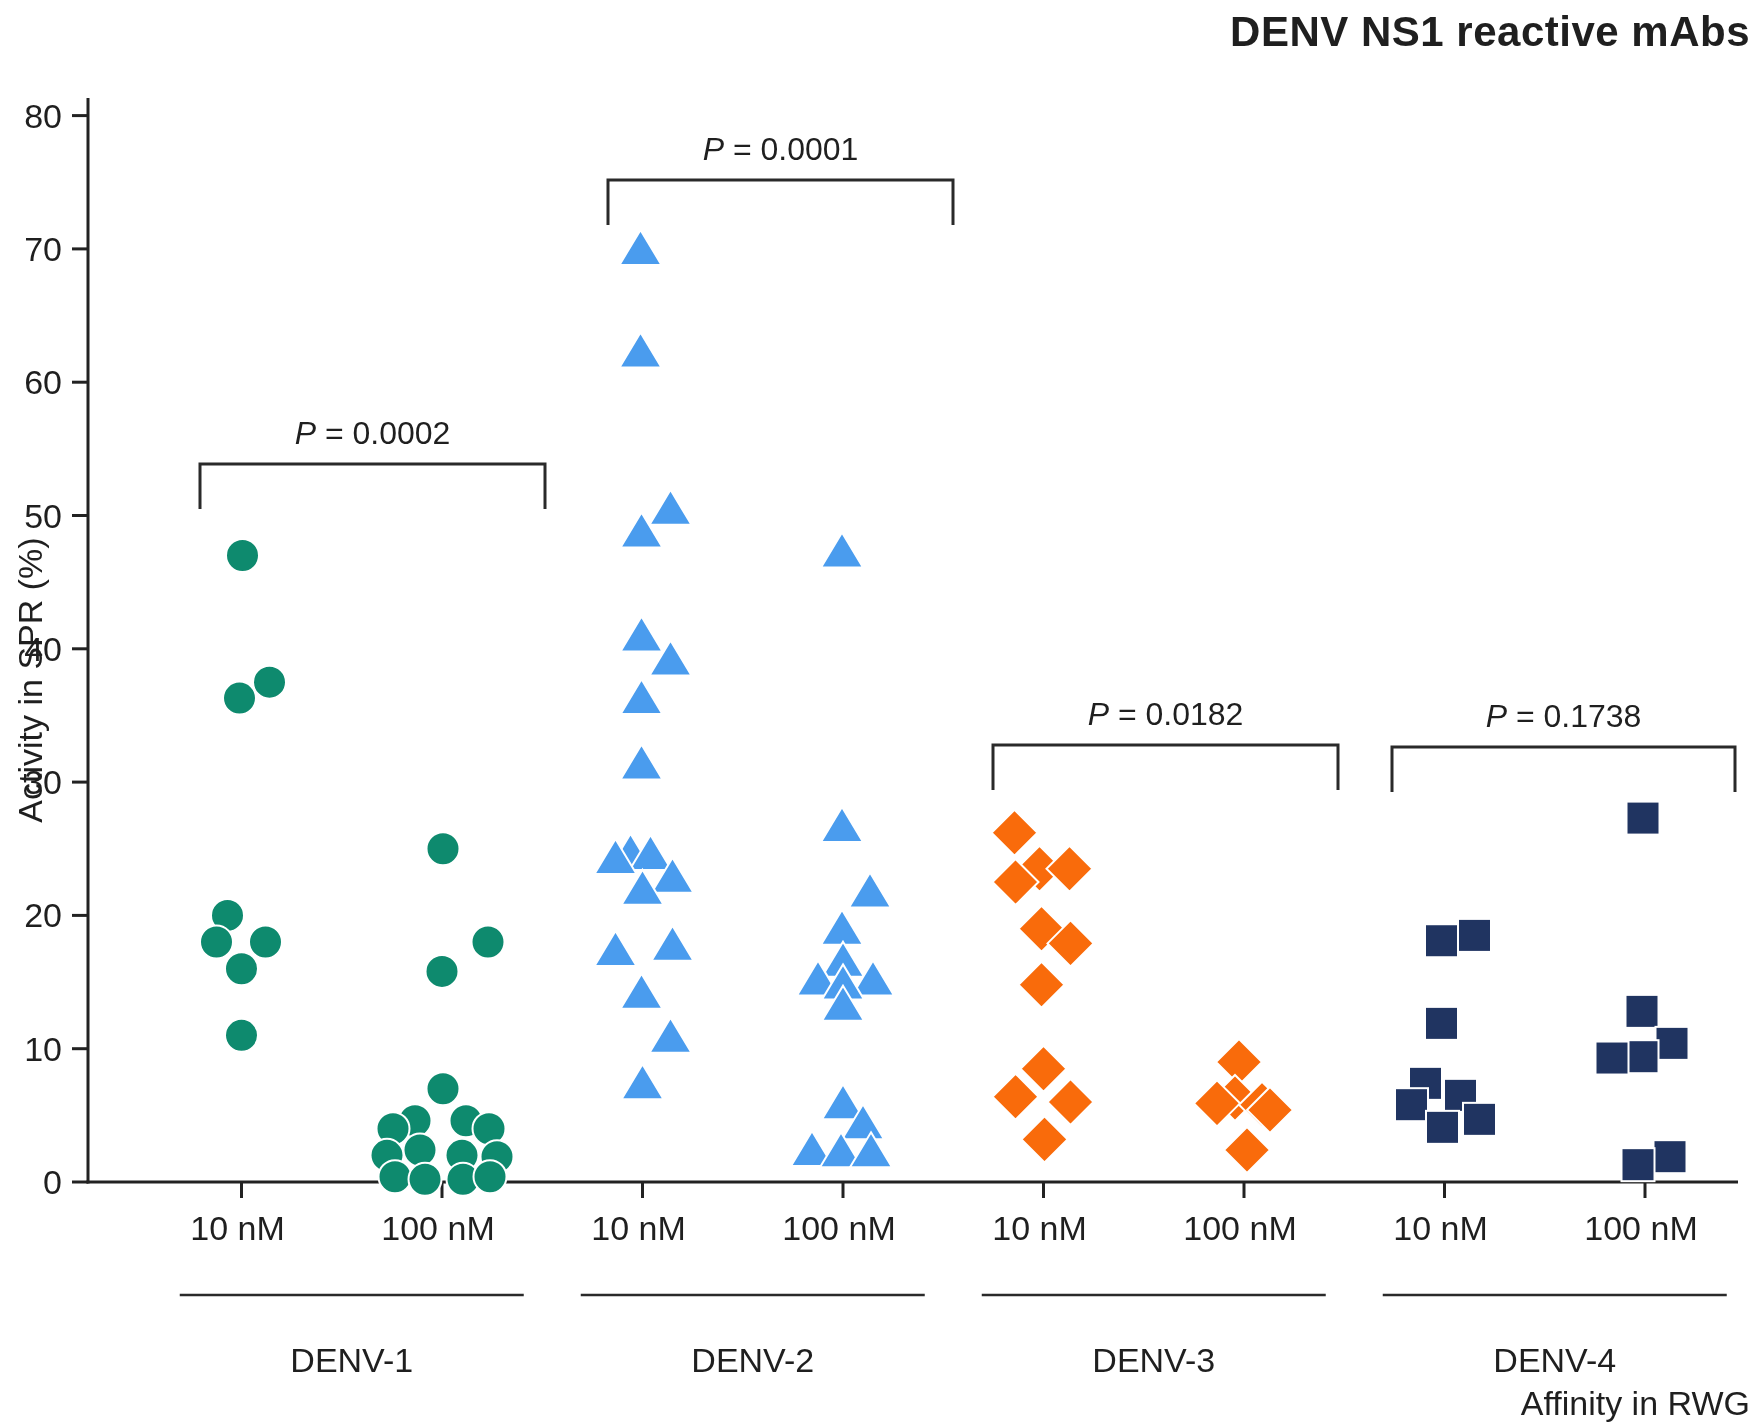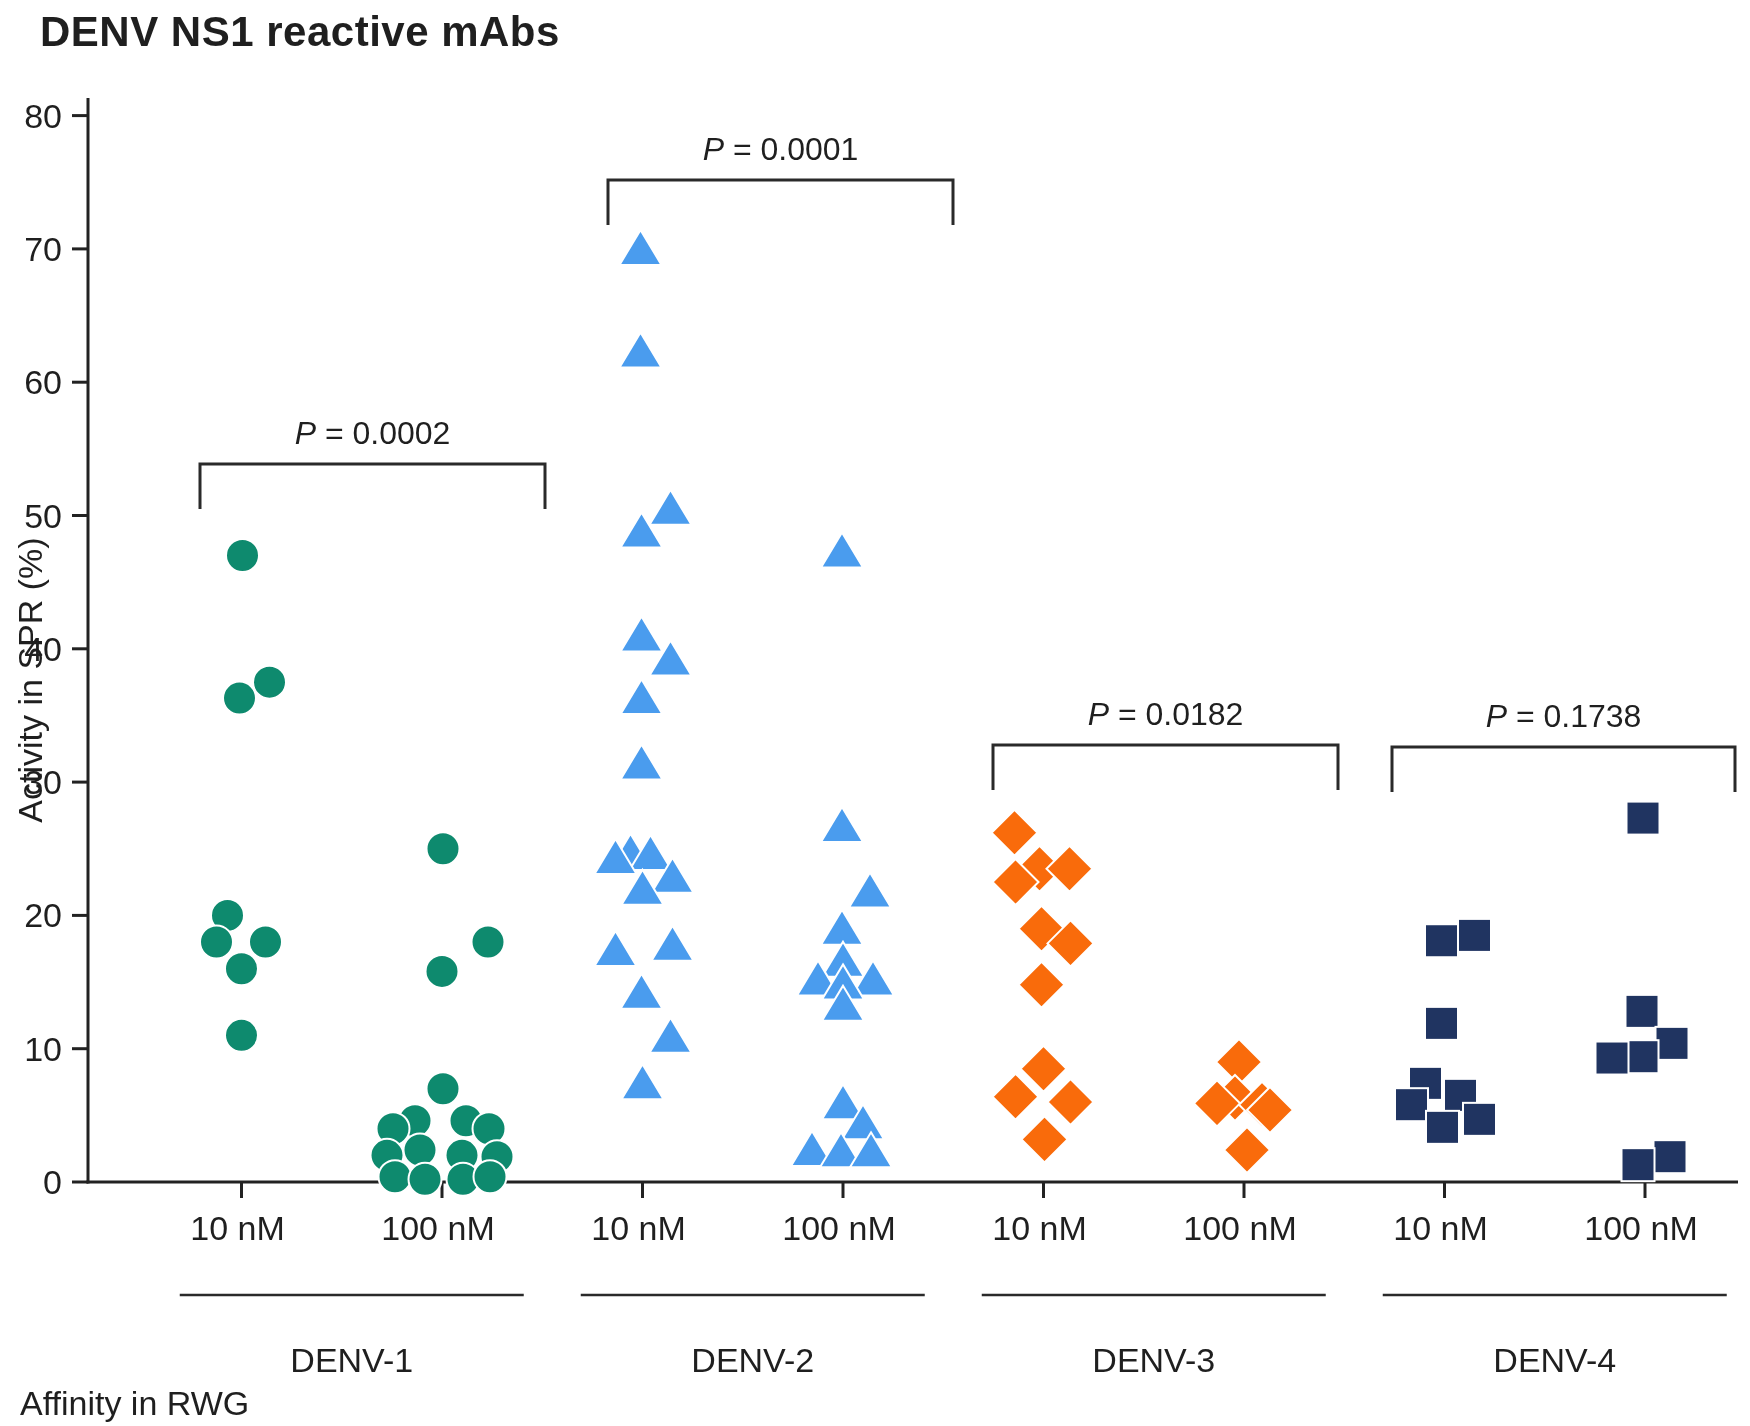--- a/index.html
+++ b/index.html
@@ -6,35 +6,35 @@
   .figure{
     position:relative;
     width:1750px;height:1426px;
     background:#ffffff;
     font-family:"Liberation Sans", sans-serif;
     color:#1f1f1f;
     overflow:hidden;
   }
   .chart-title{
     position:absolute;top:8px;left:40px;right:0;
-    text-align:left;
+    text-align:right;
     font-size:42px;font-weight:700;color:#1f1f1f;
     letter-spacing:0.5px;
   }
   .y-axis-title{
     position:absolute;left:30px;top:680px;width:0;height:0;
   }
   .y-axis-title span{
     display:inline-block;white-space:nowrap;
     transform:translate(-50%,-50%) rotate(-90deg);
     font-size:34px;color:#1f1f1f;
   }
   .x-axis-title{
     position:absolute;top:1384px;left:20px;right:0;
-    text-align:left;
+    text-align:right;
     font-size:34px;color:#1f1f1f;
   }
   svg{position:absolute;left:0;top:0;}
   svg text{font-family:"Liberation Sans", sans-serif;}
 </style>
 </head>
 <body>
 
 <div class="figure">
   <div class="chart-title">DENV NS1 reactive mAbs</div>

